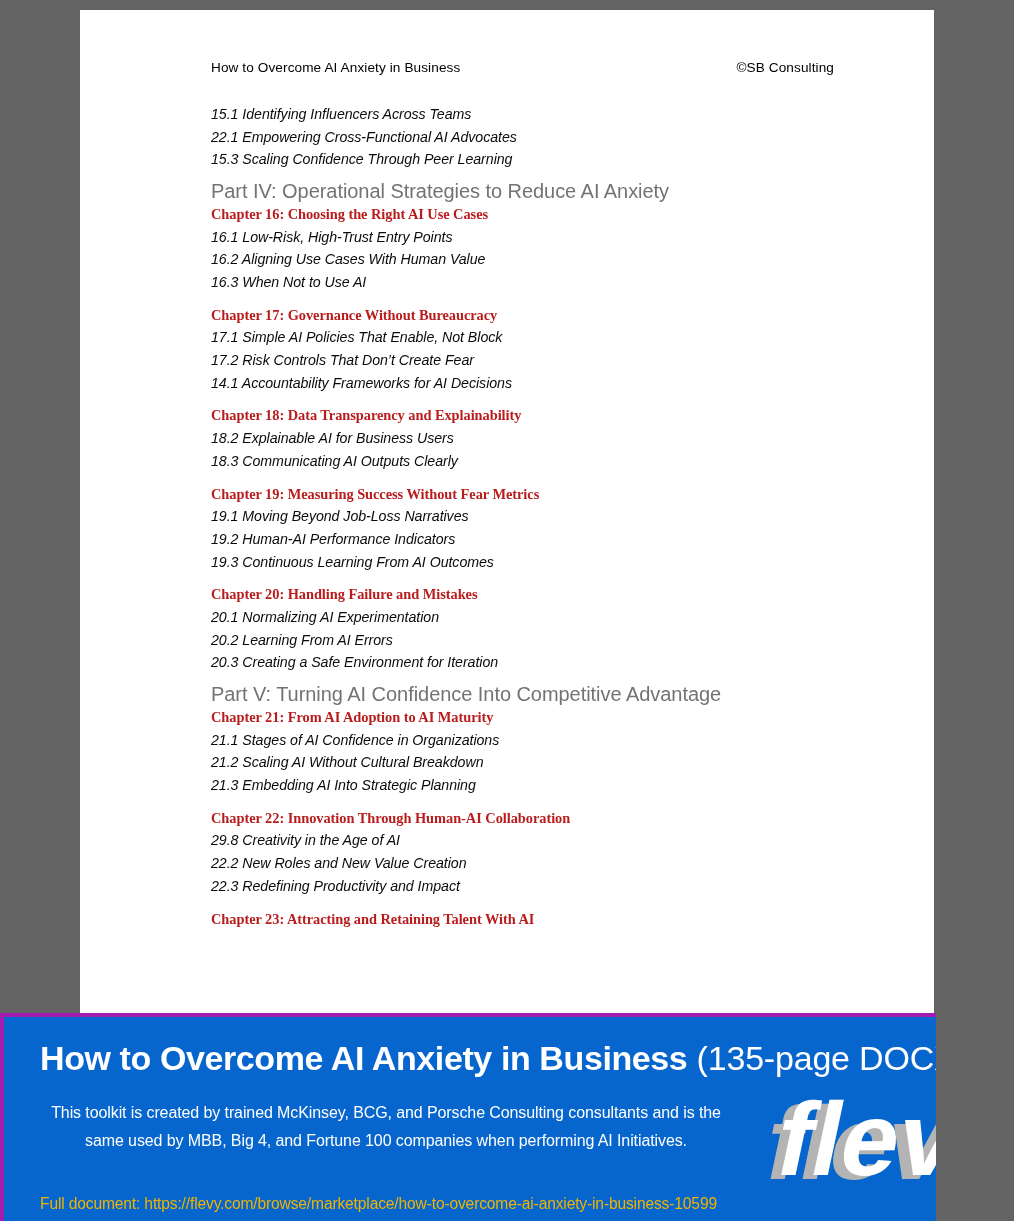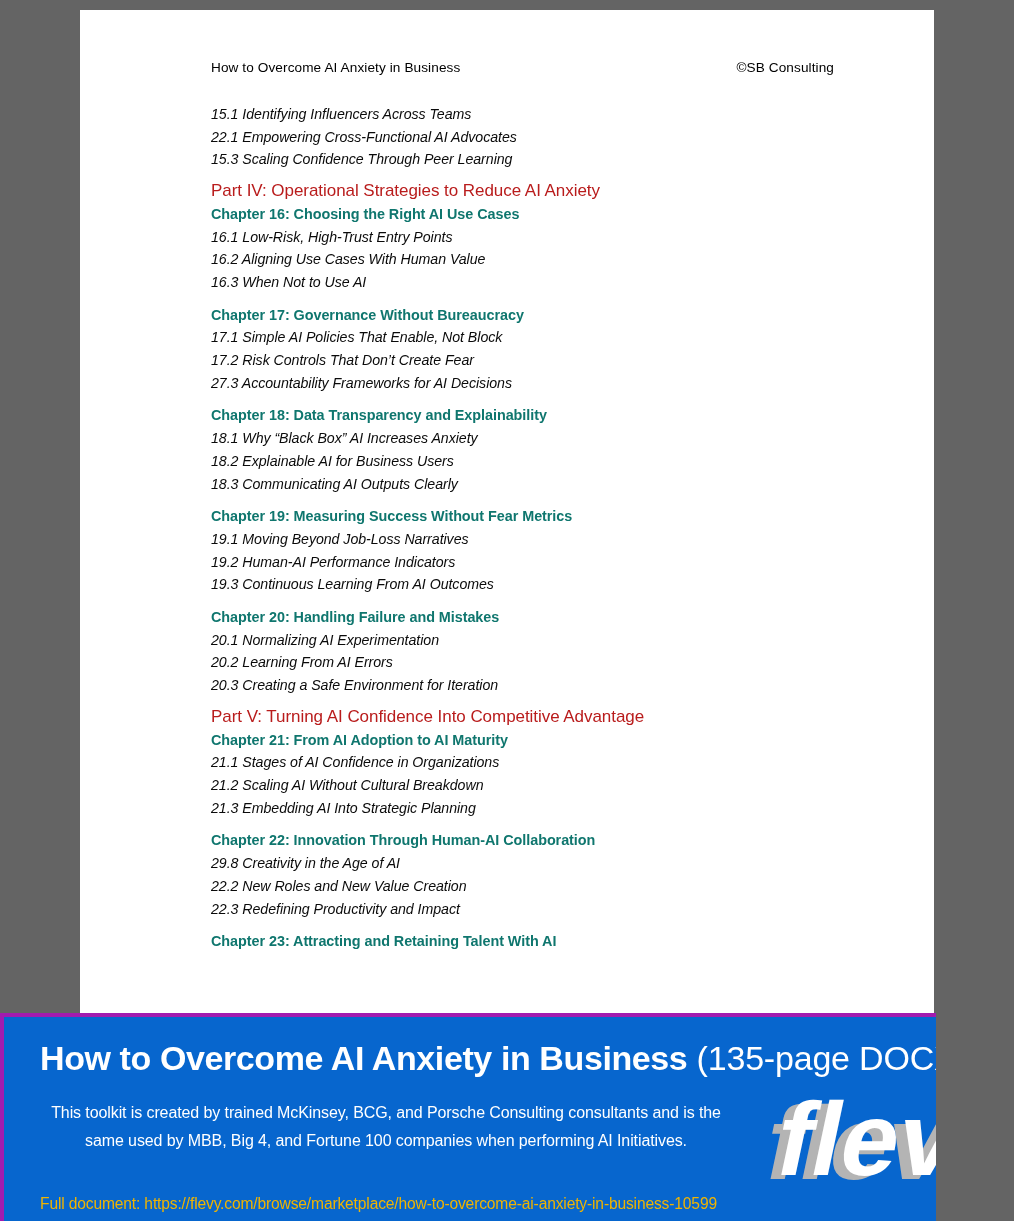--- a/index.html
+++ b/index.html
@@ -62,34 +62,35 @@
   .toc-entry {
     font-size: 14.2px;
     line-height: 22.7px;
     color: #0a0a0a;
     letter-spacing: -0.05px;
     white-space: nowrap;
     font-style: italic;
   }
 
   .toc-part {
-    font-size: 17px;
+    font-size: 20px;
     line-height: 22.7px;
-    color: #b91c1c;
+    color: #737373;
     letter-spacing: -0.05px;
     white-space: nowrap;
   }
 
   .toc-chapter {
     font-size: 14.4px;
     line-height: 22.7px;
-    color: #0f766e;
+    color: #b91c1c;
     font-weight: bold;
     letter-spacing: -0.05px;
     white-space: nowrap;
+    font-family: Liberation Serif, serif;
   }
 
   
   .gap-before-part   { margin-top: 9px; }
   .gap-before-chapter{ margin-top: 10px; }
   .gap-after-chapter { }
 
   
   #banner {
     position: absolute;
@@ -180,25 +181,24 @@
         <div class="toc-chapter">Chapter 16: Choosing the Right AI Use Cases</div>
         <div class="gap-after-chapter">
           <div class="toc-entry">16.1 Low-Risk, High-Trust Entry Points</div>
           <div class="toc-entry">16.2 Aligning Use Cases With Human Value</div>
           <div class="toc-entry">16.3 When Not to Use AI</div>
         </div>
         <div class="toc-chapter gap-before-chapter">Chapter 17: Governance Without Bureaucracy</div>
         <div class="gap-after-chapter">
           <div class="toc-entry">17.1 Simple AI Policies That Enable, Not Block</div>
           <div class="toc-entry">17.2 Risk Controls That Don’t Create Fear</div>
-          <div class="toc-entry">27.3 Accountability Frameworks for AI Decisions</div>
+          <div class="toc-entry">14.1 Accountability Frameworks for AI Decisions</div>
         </div>
         <div class="toc-chapter gap-before-chapter">Chapter 18: Data Transparency and Explainability</div>
         <div class="gap-after-chapter">
-          <div class="toc-entry">18.1 Why “Black Box” AI Increases Anxiety</div>
           <div class="toc-entry">18.2 Explainable AI for Business Users</div>
           <div class="toc-entry">18.3 Communicating AI Outputs Clearly</div>
         </div>
         <div class="toc-chapter gap-before-chapter">Chapter 19: Measuring Success Without Fear Metrics</div>
         <div class="gap-after-chapter">
           <div class="toc-entry">19.1 Moving Beyond Job-Loss Narratives</div>
           <div class="toc-entry">19.2 Human-AI Performance Indicators</div>
           <div class="toc-entry">19.3 Continuous Learning From AI Outcomes</div>
         </div>
         <div class="toc-chapter gap-before-chapter">Chapter 20: Handling Failure and Mistakes</div>

